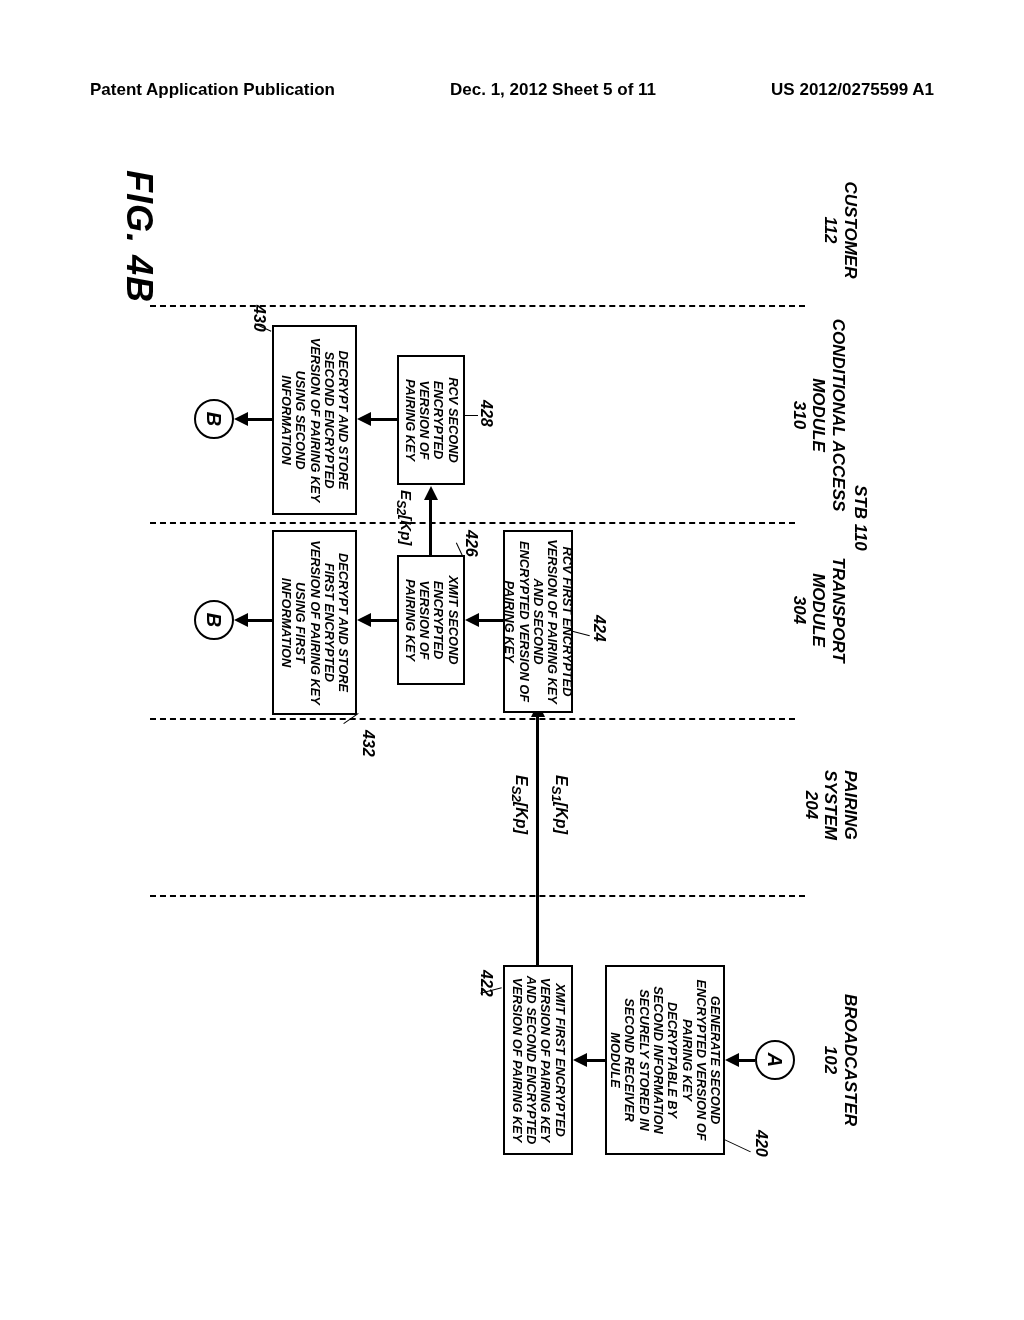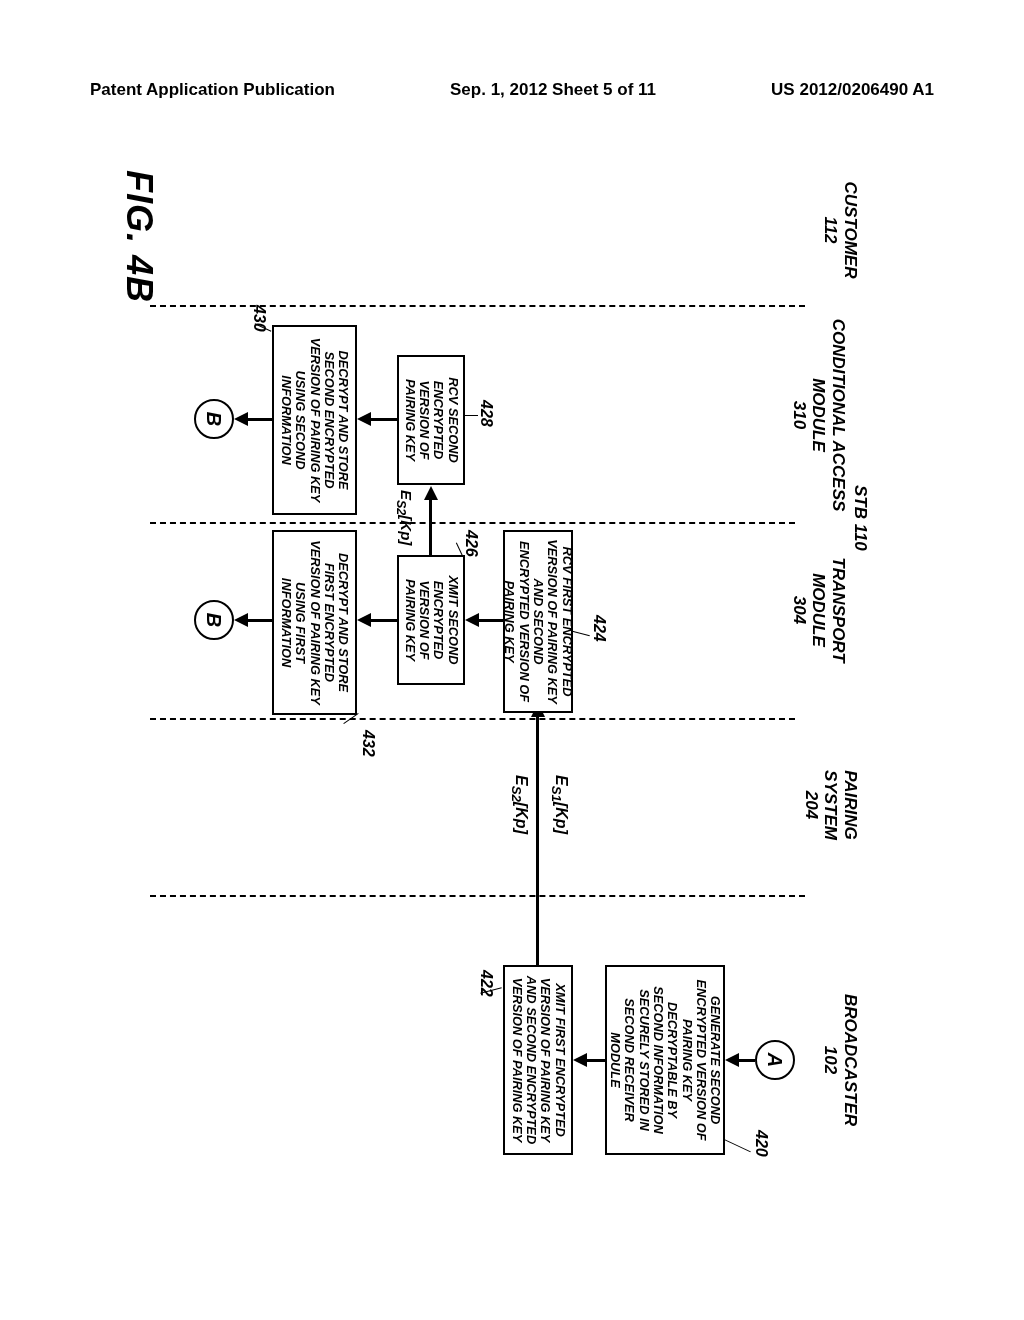--- a/index.html
+++ b/index.html
@@ -131,22 +131,22 @@
     border-left: none;
     height: 0;
     border-top: 1.8px solid #000;
   }
 </style>
 </head>
 <body>
 
 <div class="header">
   <div>Patent Application Publication</div>
-  <div>Sep. 1, 2012   Sheet 5 of 11</div>
-  <div>US 2012/0206490 A1</div>
+  <div>Dec. 1, 2012   Sheet 5 of 11</div>
+  <div>US 2012/0275599 A1</div>
 </div>
 
 <div class="diagram-wrap">
   <div class="diagram">
 
     <div class="lane-label" style="left:0px; width:120px;">
       <div>CUSTOMER</div>
       <div>112</div>
     </div>
     <div class="stb-label" style="left:315px;">STB 110</div>

